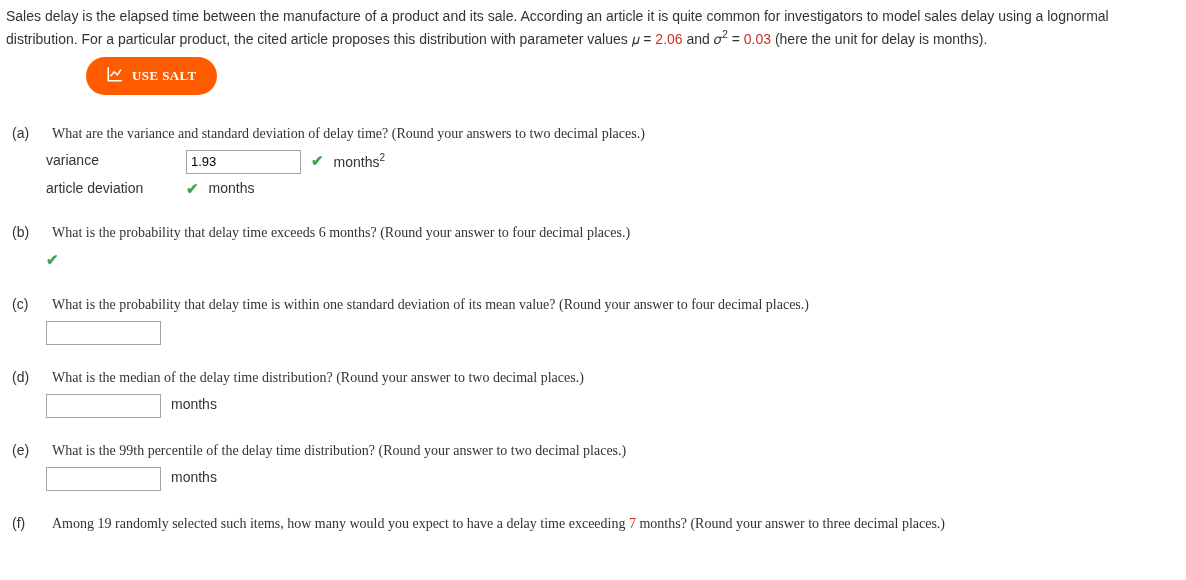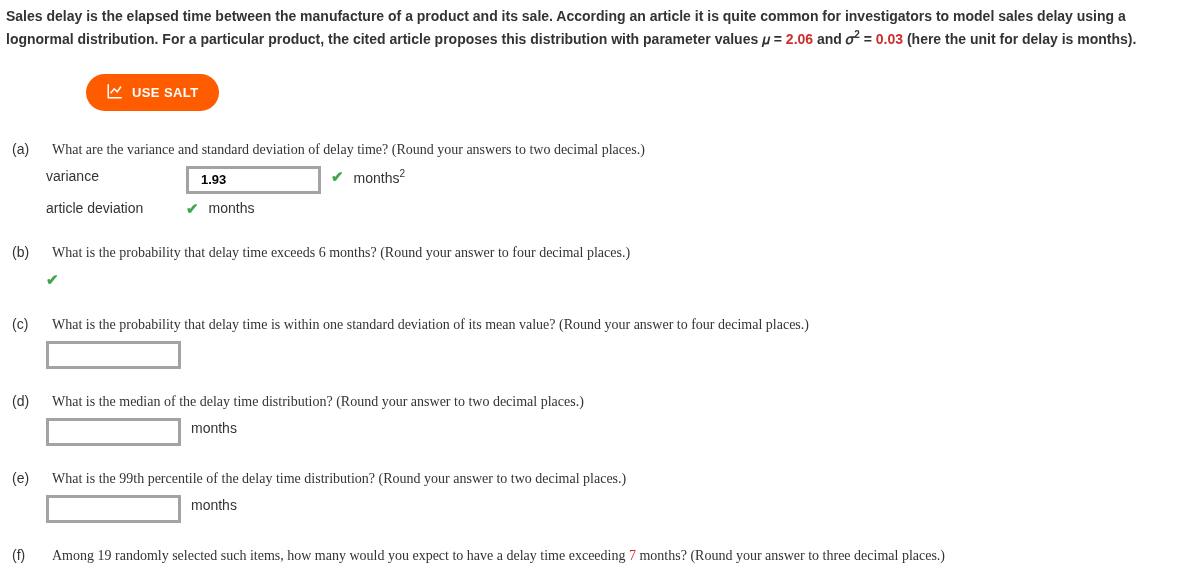--- a/index.html
+++ b/index.html
@@ -5,41 +5,41 @@
     body {
       font-family: Arial, Helvetica, sans-serif;
       font-size: 14px;
       color: #333;
       margin: 0;
       padding: 6px 6px 20px 6px;
       background: #fff;
       line-height: 1.5;
     }
     .intro {
-      margin-bottom: 24px;
-      font-weight: bold;
+      margin-bottom: 7px;
     }
     .num-highlight {
       color: #c9302c;
     }
     .salt-btn {
       display: inline-flex;
       align-items: center;
       gap: 8px;
       background: #ff5c00;
       color: #fff;
       font-weight: bold;
       font-size: 13px;
       border: none;
       border-radius: 20px;
       padding: 8px 20px;
       cursor: pointer;
       margin-left: 80px;
       margin-bottom: 28px;
       letter-spacing: 0.4px;
+      font-family: Liberation Serif, serif;
     }
     .salt-btn svg {
       width: 18px;
       height: 18px;
       stroke: #fff;
       fill: none;
       stroke-width: 2;
     }
     .question-row {
       display: flex;
@@ -61,27 +61,26 @@
     .answer-line {
       display: flex;
       gap: 10px;
       margin-top: 4px;
       margin-bottom: 4px;
     }
     .label-col {
       width: 130px;
     }
     input.ans {
-      border: 3px solid #a3a3a3;
+      border: 1px solid #a3a3a3;
       font-size: 13px;
-      padding: 2px 12px;
+      padding: 2px 4px;
       width: 105px;
       height: 18px;
       font-family: Arial, Helvetica, sans-serif;
-      font-weight: bold;
     }
     .check {
       color: #3fa84f;
       font-size: 15px;
       font-weight: bold;
     }
     sup {
       font-size: 10px;
     }
     .indent-ans {

